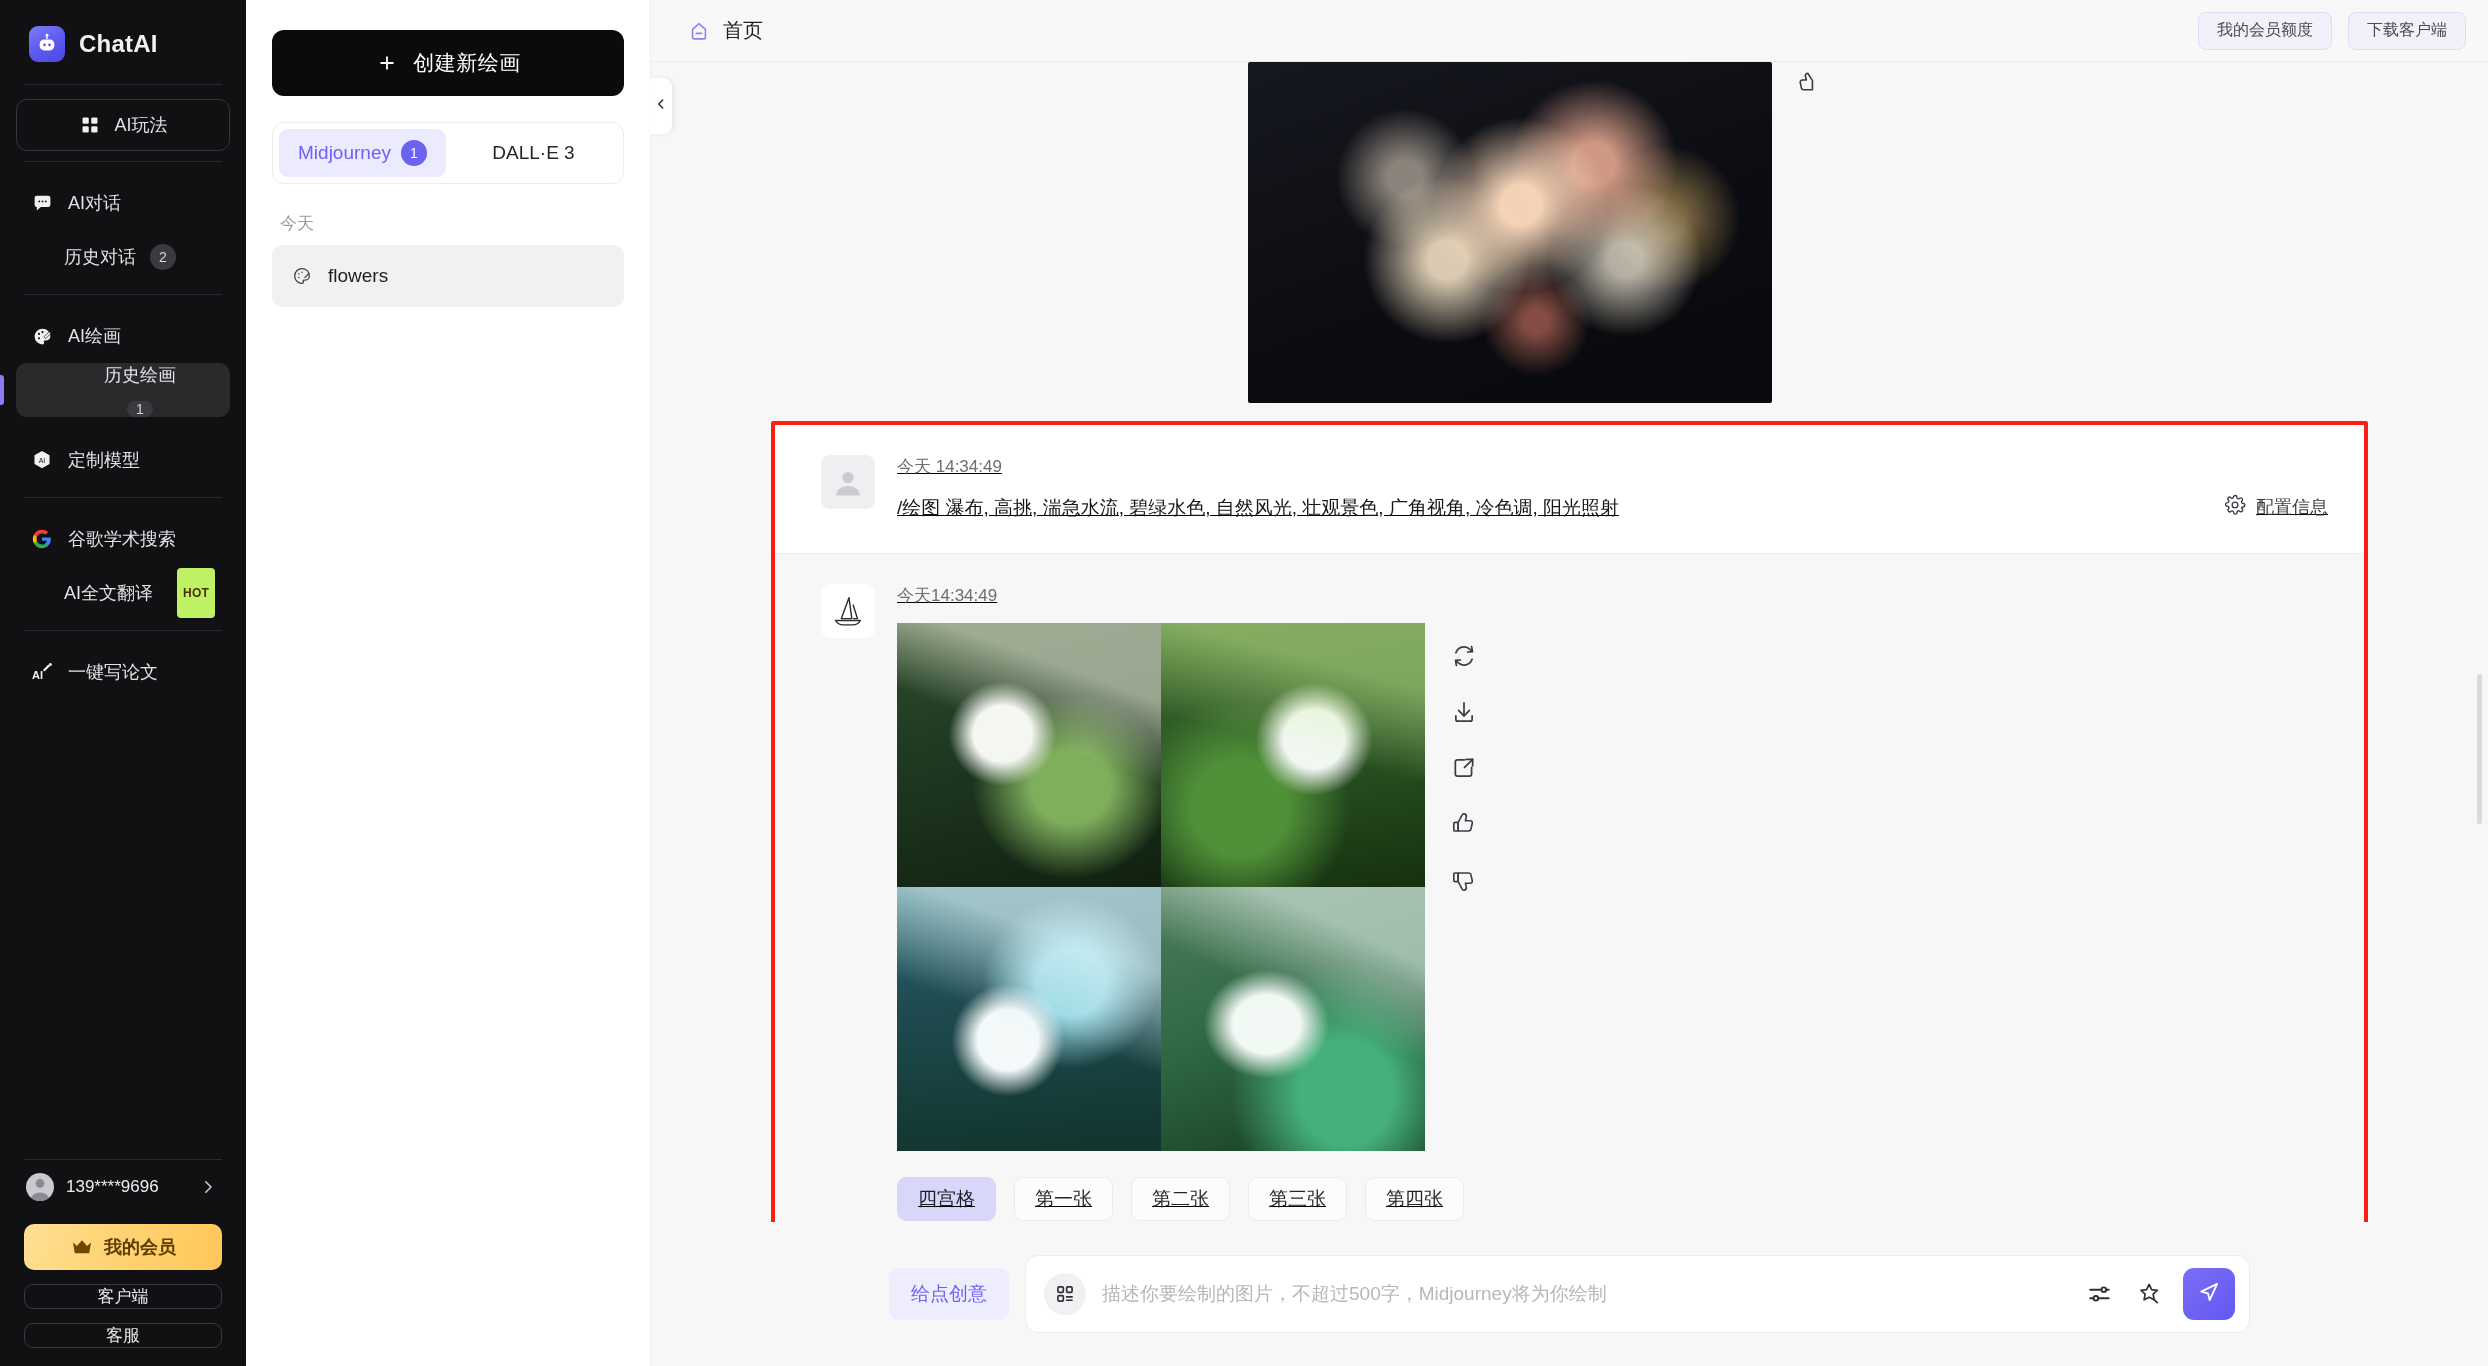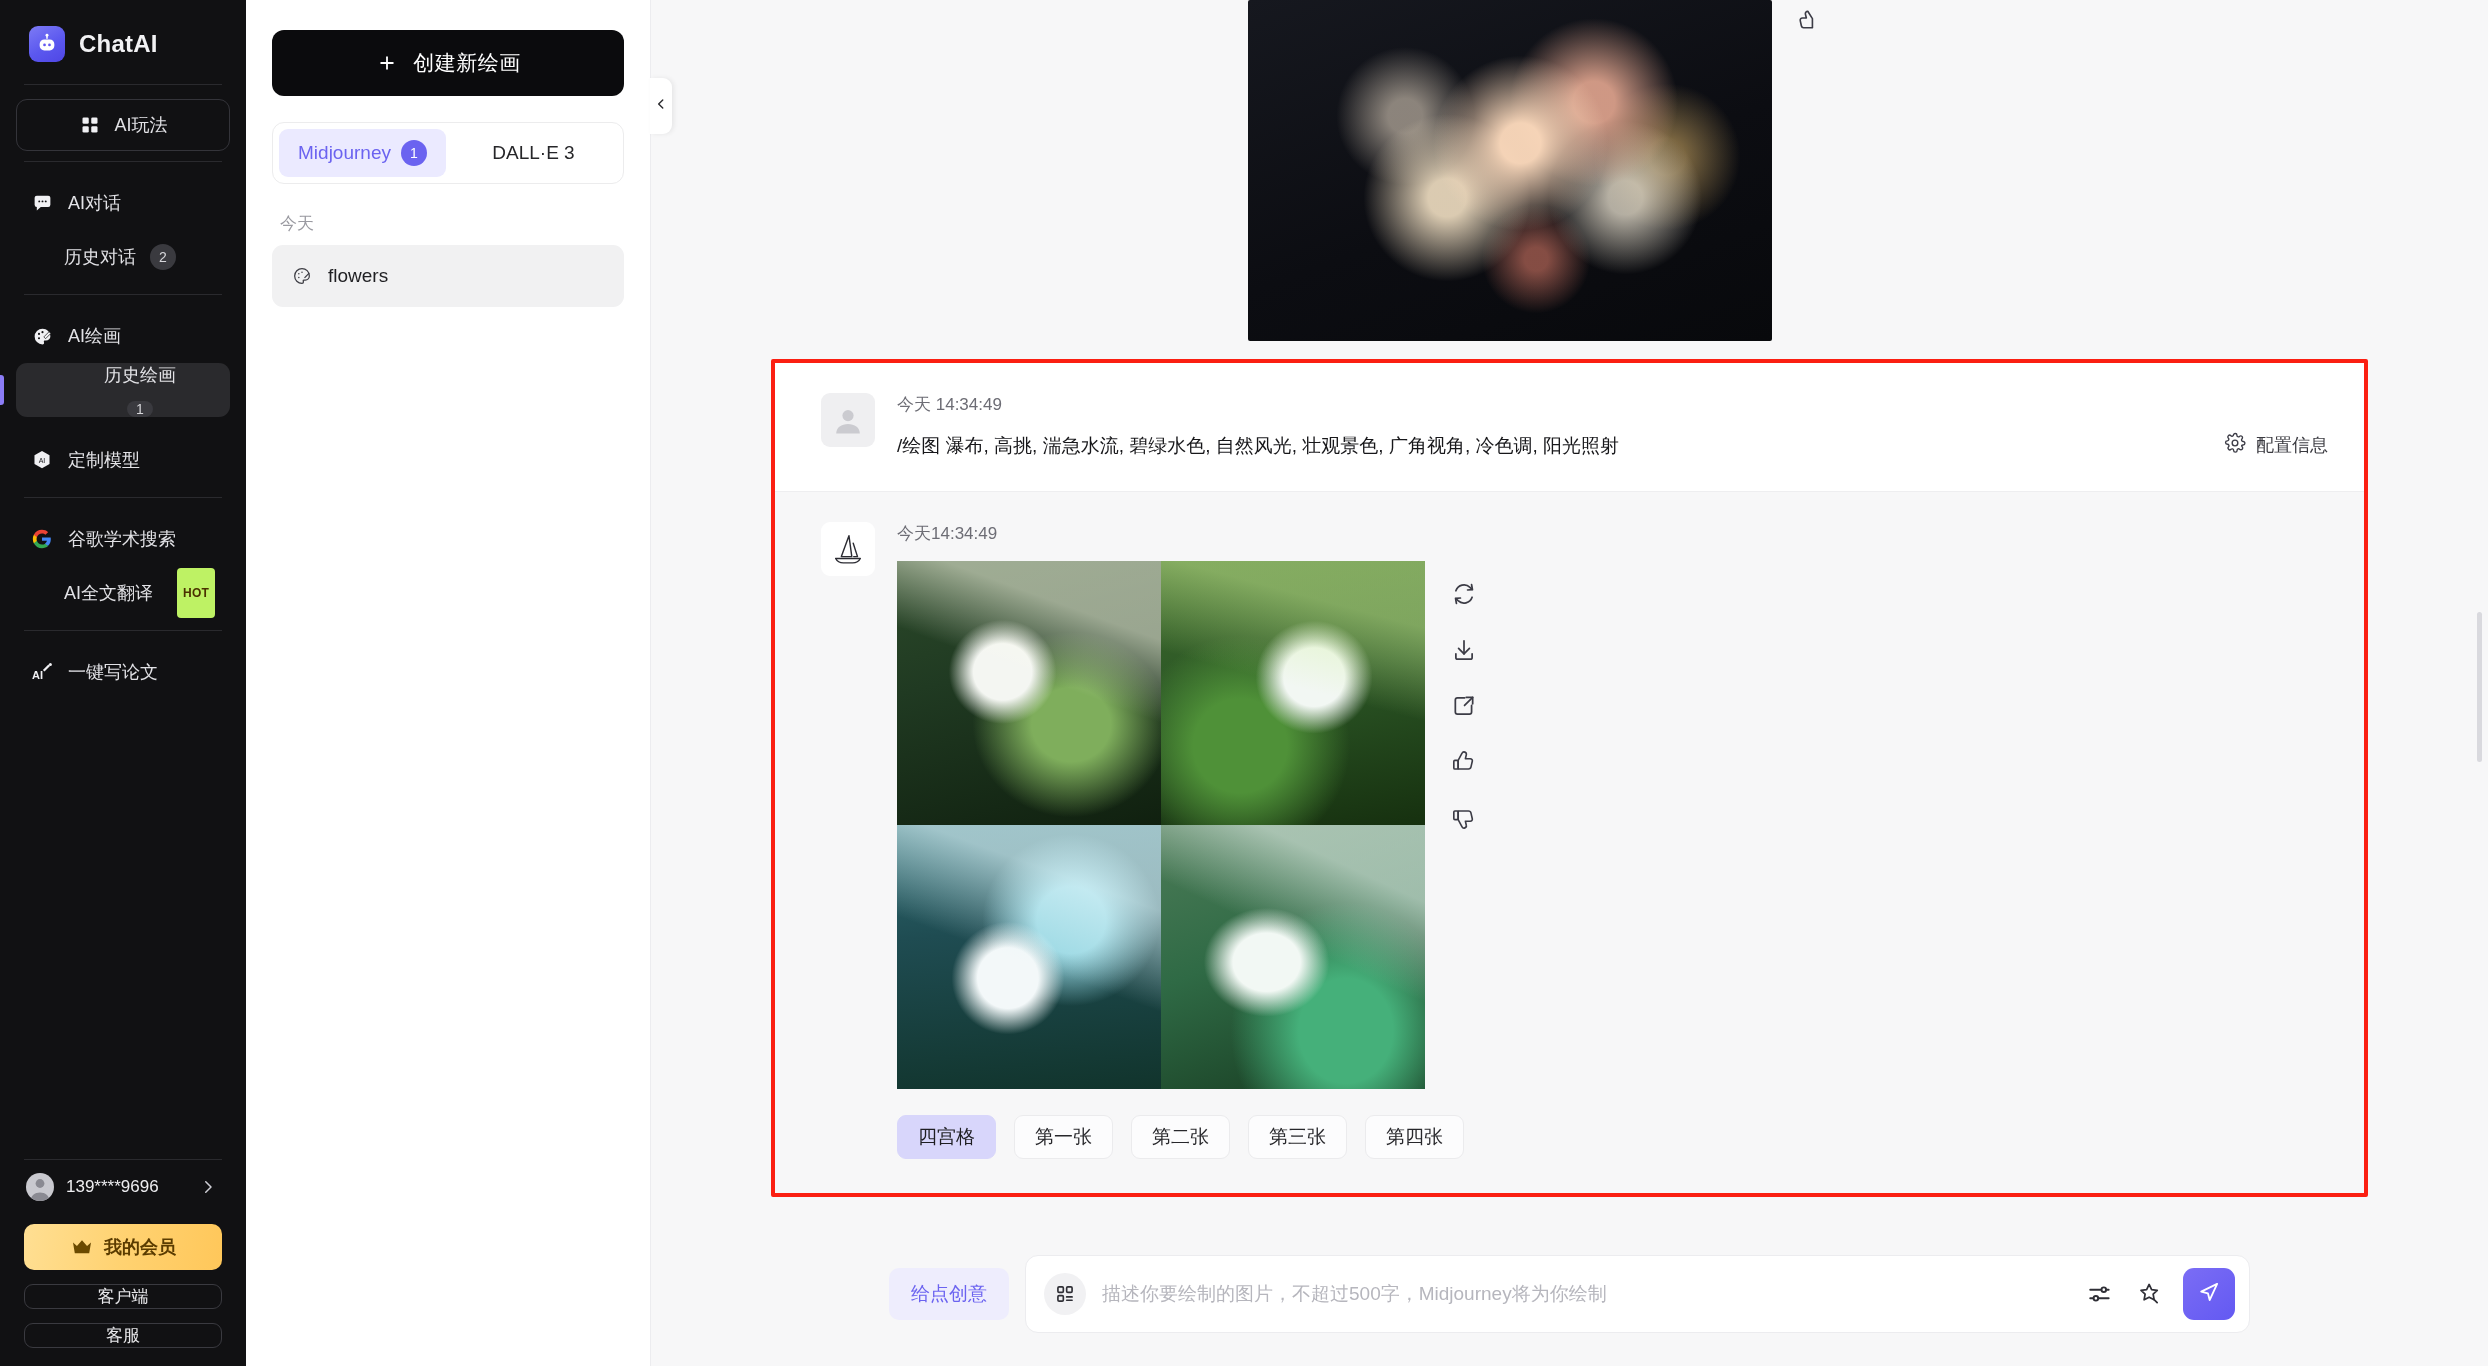--- a/index.html
+++ b/index.html
@@ -143,21 +143,21 @@
       radial-gradient(circle at 55% 76%, rgba(233,130,110,.55) 0 3%, rgba(0,0,0,0) 14%),
       radial-gradient(circle at 80% 46%, rgba(195,160,95,.6) 0 4%, rgba(0,0,0,0) 16%),
       linear-gradient(160deg,#16181f 0%, #0c0d12 55%, #08090c 100%);
   }
   .prev-actions { width: 120px; padding-top: 4px; }
 
   .highlight-box {
     position: relative; margin: 0 120px 0 120px;
     border: 4px solid #fb1f12; background: #fff; border-radius: 2px;
   }
-  .hl-row { display: flex; padding: 30px 36px 30px 46px; gap: 22px; }
+  .hl-row { display: flex; padding: 30px 36px 30px 46px; gap: 22px; text-decoration: underline; }
   .hl-row.user { border-bottom: 1px solid #eeeef0; background: #fff; align-items: flex-start; }
   .hl-row.bot { background: #f7f7f8; align-items: flex-start; padding-bottom: 34px; }
   .av-square {
     width: 54px; height: 54px; border-radius: 9px; background: #efeff1; flex: 0 0 54px;
     display: flex; align-items: center; justify-content: center; overflow: hidden;
   }
   .av-square.mj { background: #ffffff; }
   .msg-body { flex: 1 1 auto; min-width: 0; }
   .msg-time { font-size: 17px; color: #6d6d75; margin-bottom: 16px; }
   .msg-prompt { font-size: 19px; color: #17171a; line-height: 1.5; }
@@ -441,20 +441,33 @@
       <span>
         <svg width="14" height="14" viewBox="0 0 24 24" fill="none" stroke="#2a2a2e" stroke-width="2.4" stroke-linecap="round" stroke-linejoin="round">
             <polyline points="15 5 8 12 15 19"></polyline>
           </svg>
       </span>
     </div>
   </section>
 
   <section class="main">
 
+    <div class="topbar">
+      <span class="ico">
+        <svg width="22" height="22" viewBox="0 0 24 24" fill="none" stroke="#8b82f2" stroke-width="1.7" stroke-linejoin="round">
+          <path d="M5 10.3L12 4l7 6.3V19a1.6 1.6 0 01-1.6 1.6H6.6A1.6 1.6 0 015 19z"></path>
+          <line x1="9.2" y1="14.6" x2="14.8" y2="14.6" stroke-linecap="round"></line>
+        </svg>
+      </span>
+      <span class="topbar-title">首页</span>
+      <div class="topbar-right">
+        <div class="pillbtn">我的会员额度</div>
+        <div class="pillbtn">下载客户端</div>
+      </div>
+    </div>
 
     <div class="chatscroll">
 
       <div class="msg-prev">
         <div style="display:flex;align-items:flex-start;">
           <div class="prev-img"></div>
           <div class="prev-actions">
             <span class="act-btn" style="margin-left:18px;">
               <svg width="26" height="26" viewBox="0 0 24 24" fill="none" stroke="#3c3c46" stroke-width="1.5" stroke-linejoin="round">
                 <path d="M7 3h8.2a2 2 0 011.95 1.55l1.1 5A2 2 0 0116.3 12H12.6l.85 3.4A2.2 2.2 0 0111.3 18.2L7 11.4z" transform="rotate(180 12 10.6)"></path>

